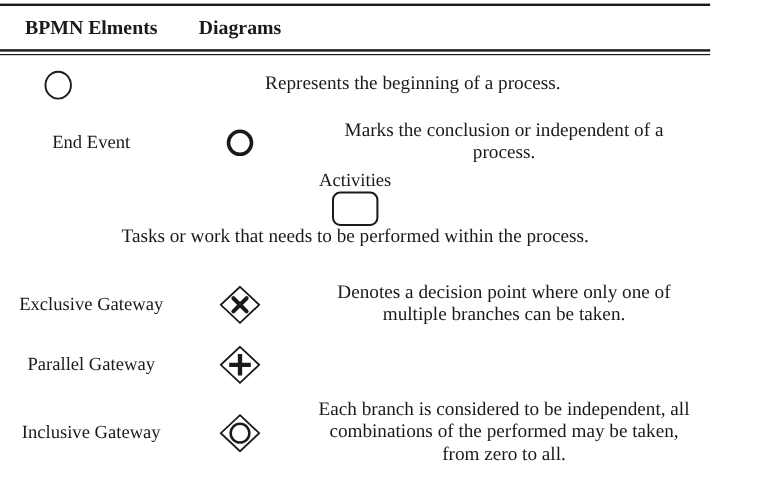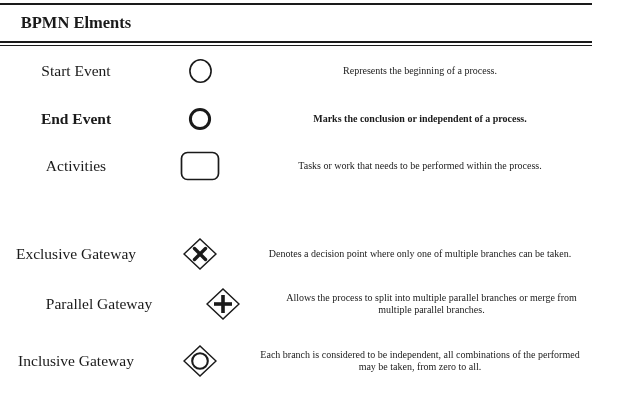--- a/index.html
+++ b/index.html
@@ -35,54 +35,54 @@
     width: 96px;
     display: flex;
     justify-content: center;
     align-items: center;
     flex: 0 0 auto;
   }
   .col-desc {
     flex: 1 1 auto;
     text-align: center;
     padding: 0 12px;
-    font-size: 10px;
+    font-size: 16px;
     line-height: 1.14;
   }
   .header-cell {
     font-weight: bold;
     font-size: 16.5px;
     line-height: 1.1;
   }
   .col-diagram.header-cell { display: block; text-align: center; }
   #rows .row:nth-child(1) { height: 50px; }
-  #rows .row:nth-child(2) { height: 46px; font-weight: bold; }
-  #rows .row:nth-child(3) { height: 48px; }
+  #rows .row:nth-child(2) { height: 46px; }
+  #rows .row:nth-child(3) { height: 48px; flex-direction: column; }
   #rows .row:nth-child(4) { height: 50px; margin-top: 39px; }
-  #rows .row:nth-child(5) { height: 50px; padding-left: 23px; }
+  #rows .row:nth-child(5) { height: 50px; }
   #rows .row:nth-child(6) { height: 64px; }
   #rows .row:nth-child(7) { height: 56px; }
   .icon { display: inline-flex; align-items: center; justify-content: center; }
   .icon svg { display: block; }
 </style>
 </head>
 <body>
 
 <div class="page" style="--fg: #1a1a1a; --line: #1a1a1a; --bg: #ffffff;">
   <div class="rule-top"></div>
 
   <div class="row header-row">
     <div class="cell col-element header-cell">BPMN Elments</div>
+    <div class="cell col-diagram header-cell">Diagrams</div>
   </div>
 
   <div class="rule-double"></div>
 
   <div id="rows">
   <div class="row">
-    <div class="cell col-element">Start Event</div>
     <div class="cell col-diagram">
       <span class="icon">
             <svg width="25" height="26" viewBox="0 0 25 26">
               <ellipse cx="12.5" cy="13" rx="10.6" ry="11.2" fill="none" stroke="#1a1a1a" stroke-width="1.6"></ellipse>
             </svg>
           </span>
     </div>
     <div class="cell col-desc">Represents the beginning of a process.</div>
   </div>
 
@@ -128,21 +128,20 @@
     <div class="cell col-element">Parallel Gateway</div>
     <div class="cell col-diagram">
       <span class="icon">
             <svg width="34" height="32" viewBox="0 0 34 32">
               <polygon points="17,1 33,16 17,31 1,16" fill="none" stroke="#1a1a1a" stroke-width="1.5"></polygon>
               <line x1="17" y1="7" x2="17" y2="25" stroke="#1a1a1a" stroke-width="3.6"></line>
               <line x1="8" y1="16" x2="26" y2="16" stroke="#1a1a1a" stroke-width="3.6"></line>
             </svg>
           </span>
     </div>
-    <div class="cell col-desc">Allows the process to split into multiple parallel branches or merge from multiple parallel branches.</div>
   </div>
 
   <div class="row">
     <div class="cell col-element">Inclusive Gateway</div>
     <div class="cell col-diagram">
       <span class="icon">
             <svg width="34" height="32" viewBox="0 0 34 32">
               <polygon points="17,1 33,16 17,31 1,16" fill="none" stroke="#1a1a1a" stroke-width="1.5"></polygon>
               <circle cx="17" cy="16" r="7.8" fill="none" stroke="#1a1a1a" stroke-width="2.1"></circle>
             </svg>

